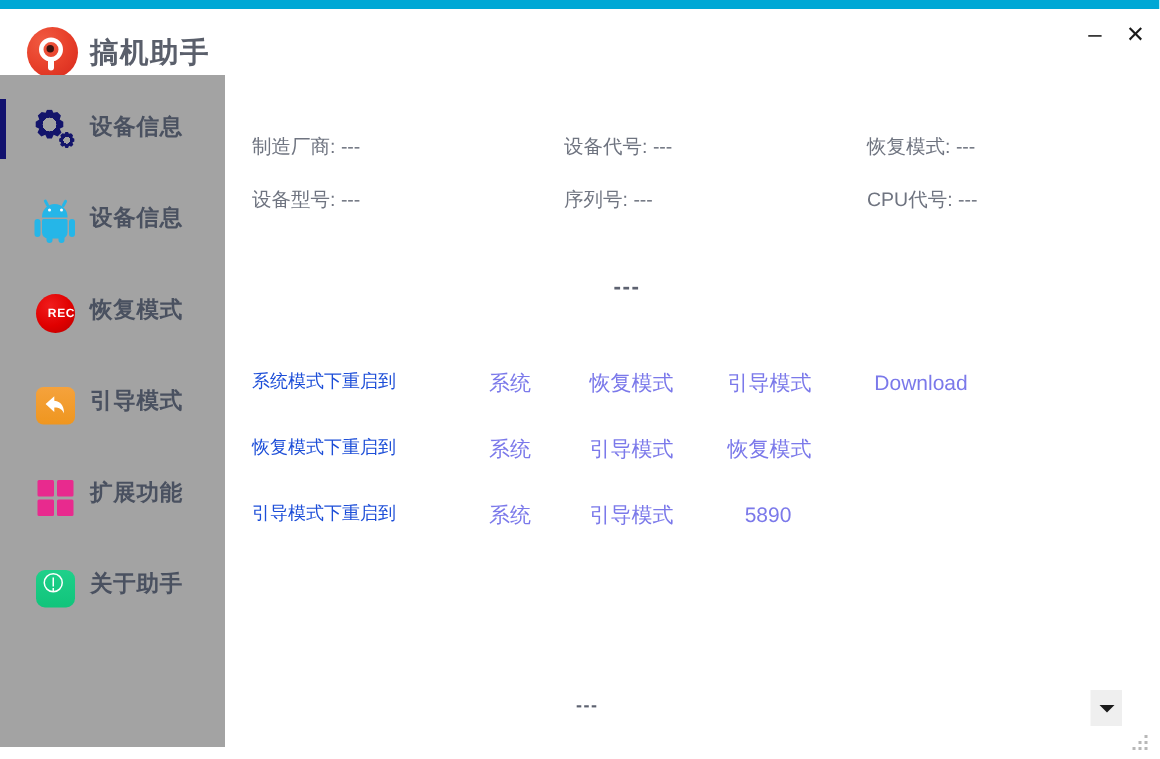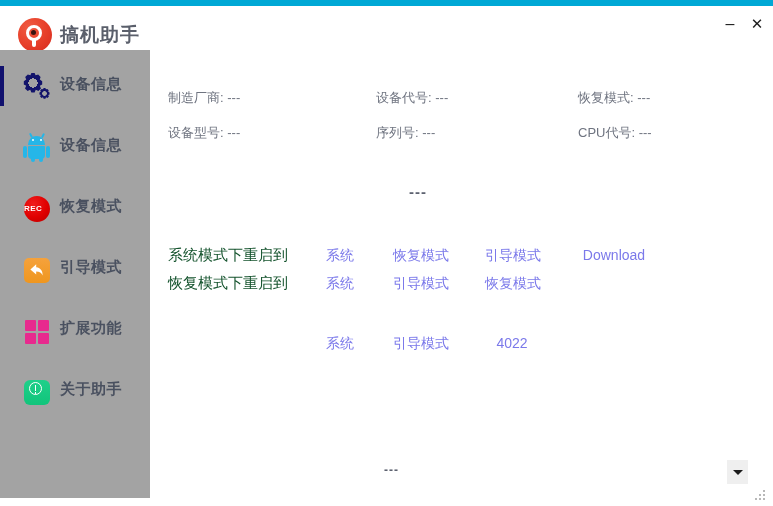--- a/index.html
+++ b/index.html
@@ -195,21 +195,21 @@
 
   
   .ico-rec {
     position: absolute; left: 2px; top: 2px;
     width: 26px; height: 26px;
     border-radius: 50%;
     background: radial-gradient(circle at 36% 30%, #f01c1c 0%, #e00000 55%, #b90000 100%);
     color: #ffffff;
     font-size: 8px;
     font-weight: bold;
-    text-align: left;
+    text-align: right;
     line-height: 26px;
     letter-spacing: 0.4px;
   }
 
   
   .ico-boot {
     position: absolute; left: 2px; top: 3px;
     width: 26px; height: 25px;
     border-radius: 5px;
     background: linear-gradient(180deg, #f5a23c 0%, #ef961f 100%);
@@ -273,22 +273,22 @@
     font-size: 15px;
     font-weight: bold;
     color: #5d6270;
     letter-spacing: 1px;
   }
 
   .reboot-row { position: absolute; left: 0; width: 622px; height: 32px; }
   .reboot-label {
     position: absolute;
     left: 17px; top: 4px;
-    font-size: 15px;
-    color: #14532d;
+    font-size: 12px;
+    color: #1d4ed8;
     white-space: nowrap;
   }
   .reboot-link {
     position: absolute;
     top: 5px;
     font-size: 14px;
     color: #7b79ea;
     white-space: nowrap;
     cursor: pointer;
     text-align: center;
@@ -455,31 +455,32 @@
     <div class="center-dashes" style="left:258px; top:125px;">---</div>
 
     <div class="reboot-row" style="top:184px;">
       <div class="reboot-label">系统模式下重启到</div>
       <div class="reboot-link" style="left:165px; width:48px;">系统</div>
       <div class="reboot-link" style="left:232px; width:76px;">恢复模式</div>
       <div class="reboot-link" style="left:324px; width:76px;">引导模式</div>
       <div class="reboot-link" style="left:420px; width:86px;">Download</div>
     </div>
 
-    <div class="reboot-row" style="top:212px;">
+    <div class="reboot-row" style="top:228px;">
       <div class="reboot-label">恢复模式下重启到</div>
       <div class="reboot-link" style="left:165px; width:48px;">系统</div>
       <div class="reboot-link" style="left:232px; width:76px;">引导模式</div>
       <div class="reboot-link" style="left:324px; width:76px;">恢复模式</div>
     </div>
 
     <div class="reboot-row" style="top:272px;">
+      <div class="reboot-label">引导模式下重启到</div>
       <div class="reboot-link" style="left:165px; width:48px;">系统</div>
       <div class="reboot-link" style="left:232px; width:76px;">引导模式</div>
-      <div class="reboot-link" style="left:331px; width:60px;">4022</div>
+      <div class="reboot-link" style="left:331px; width:60px;">5890</div>
     </div>
 
     <div class="dropdown-btn">
       <span class="caret"></span>
     </div>
 
   </div>
 
   <div class="bottom-dashes">---</div>
 

